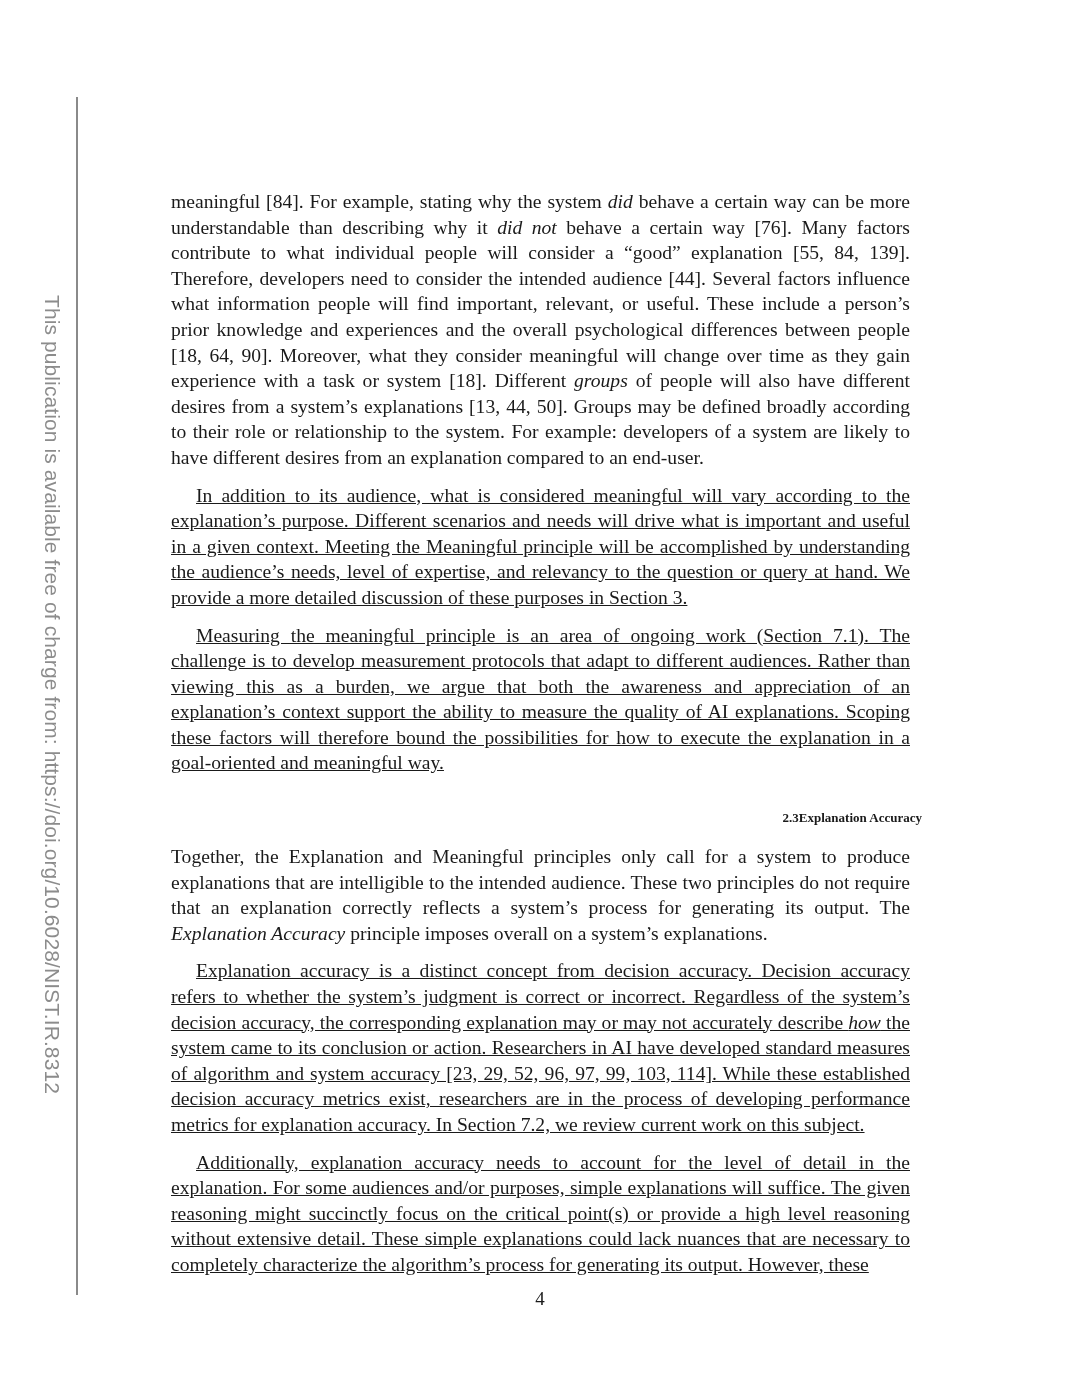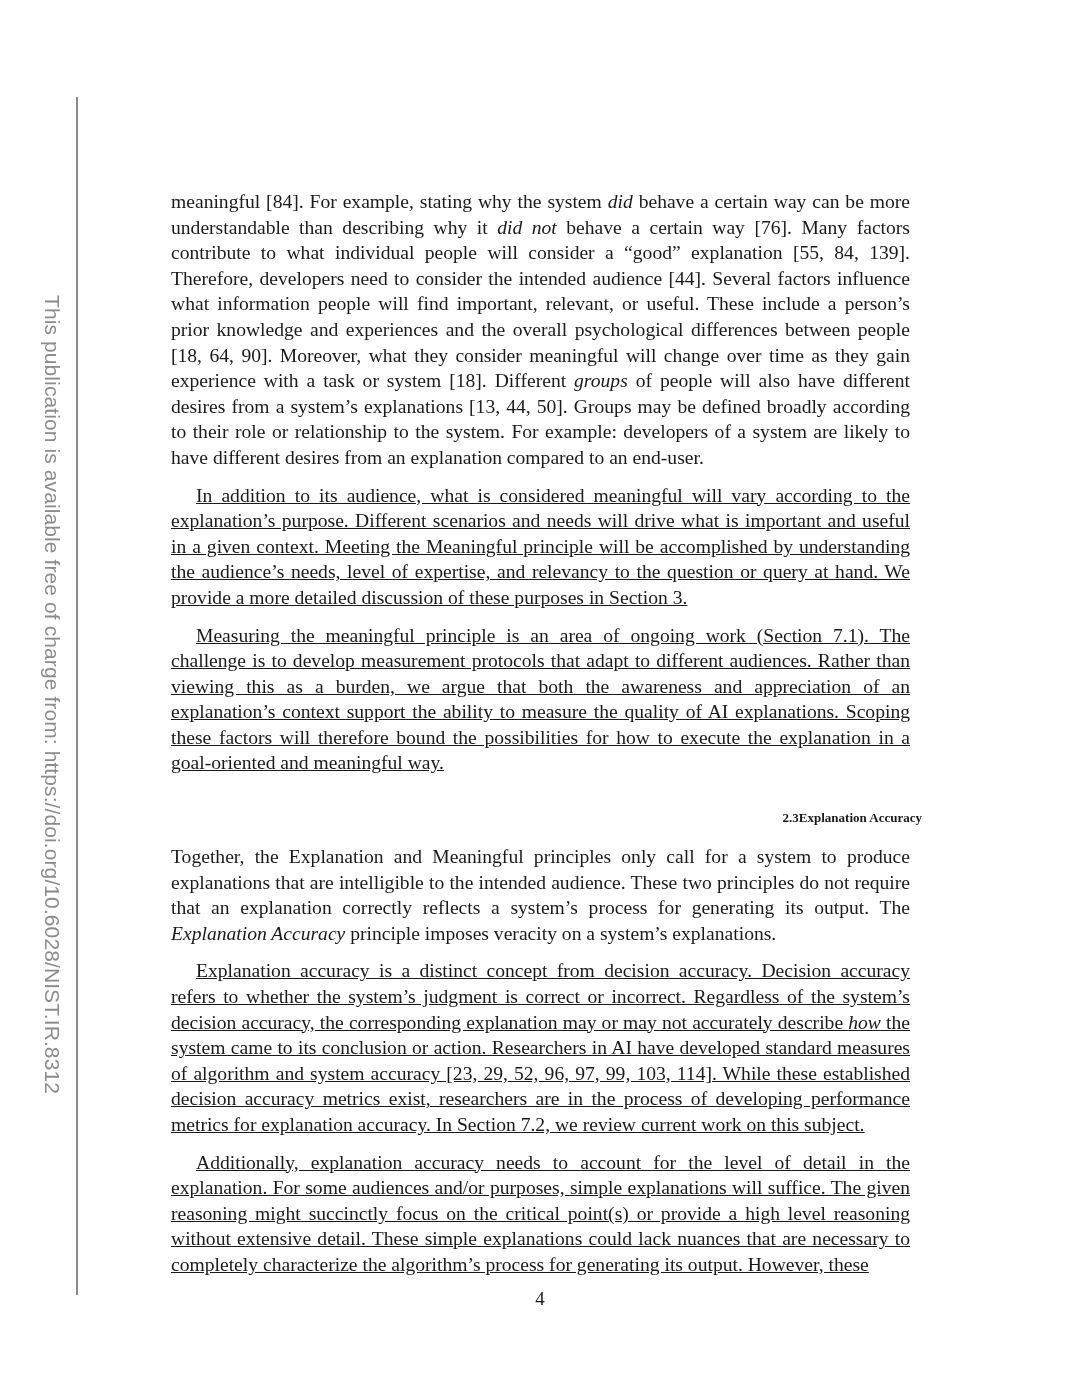--- a/index.html
+++ b/index.html
@@ -93,20 +93,20 @@
   <p><span>meaningful [84]. For example, stating why the system </span><em>did</em><span> behave a certain way can be more understandable than describing why it </span><em>did not</em><span> behave a certain way [76]. Many factors contribute to what individual people will consider a “good” explanation [55, 84, 139]. Therefore, developers need to consider the intended audience [44]. Several factors influence what information people will find important, relevant, or useful. These include a person’s prior knowledge and experiences and the overall psychological differences between people [18, 64, 90]. Moreover, what they consider meaningful will change over time as they gain experience with a task or system [18]. Different </span><em>groups</em><span> of people will also have different desires from a system’s explanations [13, 44, 50]. Groups may be defined broadly according to their role or relationship to the system. For example: developers of a system are likely to have different desires from an explanation compared to an end-user.</span></p>
 
   <p class="indent">In addition to its audience, what is considered meaningful will vary according to the explanation’s purpose. Different scenarios and needs will drive what is important and useful in a given context. Meeting the Meaningful principle will be accomplished by understanding the audience’s needs, level of expertise, and relevancy to the question or query at hand. We provide a more detailed discussion of these purposes in Section 3.</p>
 
   <p class="indent">Measuring the meaningful principle is an area of ongoing work (Section 7.1). The challenge is to develop measurement protocols that adapt to different audiences. Rather than viewing this as a burden, we argue that both the awareness and appreciation of an explanation’s context support the ability to measure the quality of AI explanations. Scoping these factors will therefore bound the possibilities for how to execute the explanation in a goal-oriented and meaningful way.</p>
 
   <div class="section-heading">
     <span class="num">2.3</span><span>Explanation Accuracy</span>
   </div>
 
-  <p><span>Together, the Explanation and Meaningful principles only call for a system to produce explanations that are intelligible to the intended audience. These two principles do not require that an explanation correctly reflects a system’s process for generating its output. The </span><em>Explanation Accuracy</em><span> principle imposes veracity on a system’s explanations.</span></p>
+  <p><span>Together, the Explanation and Meaningful principles only call for a system to produce explanations that are intelligible to the intended audience. These two principles do not require that an explanation correctly reflects a system’s process for generating its output. The </span><em>Explanation Accuracy</em><span> principle imposes overall on a system’s explanations.</span></p>
 
   <p class="indent"><span>Explanation accuracy is a distinct concept from decision accuracy. Decision accuracy refers to whether the system’s judgment is correct or incorrect. Regardless of the system’s decision accuracy, the corresponding explanation may or may not accurately describe </span><em>how</em><span> the system came to its conclusion or action. Researchers in AI have developed standard measures of algorithm and system accuracy [23, 29, 52, 96, 97, 99, 103, 114]. While these established decision accuracy metrics exist, researchers are in the process of developing performance metrics for explanation accuracy. In Section 7.2, we review current work on this subject.</span></p>
 
   <p class="indent">Additionally, explanation accuracy needs to account for the level of detail in the explanation. For some audiences and/or purposes, simple explanations will suffice. The given reasoning might succinctly focus on the critical point(s) or provide a high level reasoning without extensive detail. These simple explanations could lack nuances that are necessary to completely characterize the algorithm’s process for generating its output. However, these</p>
 </div>
 
 <div class="page-number">4</div>
 
 </body></html>

